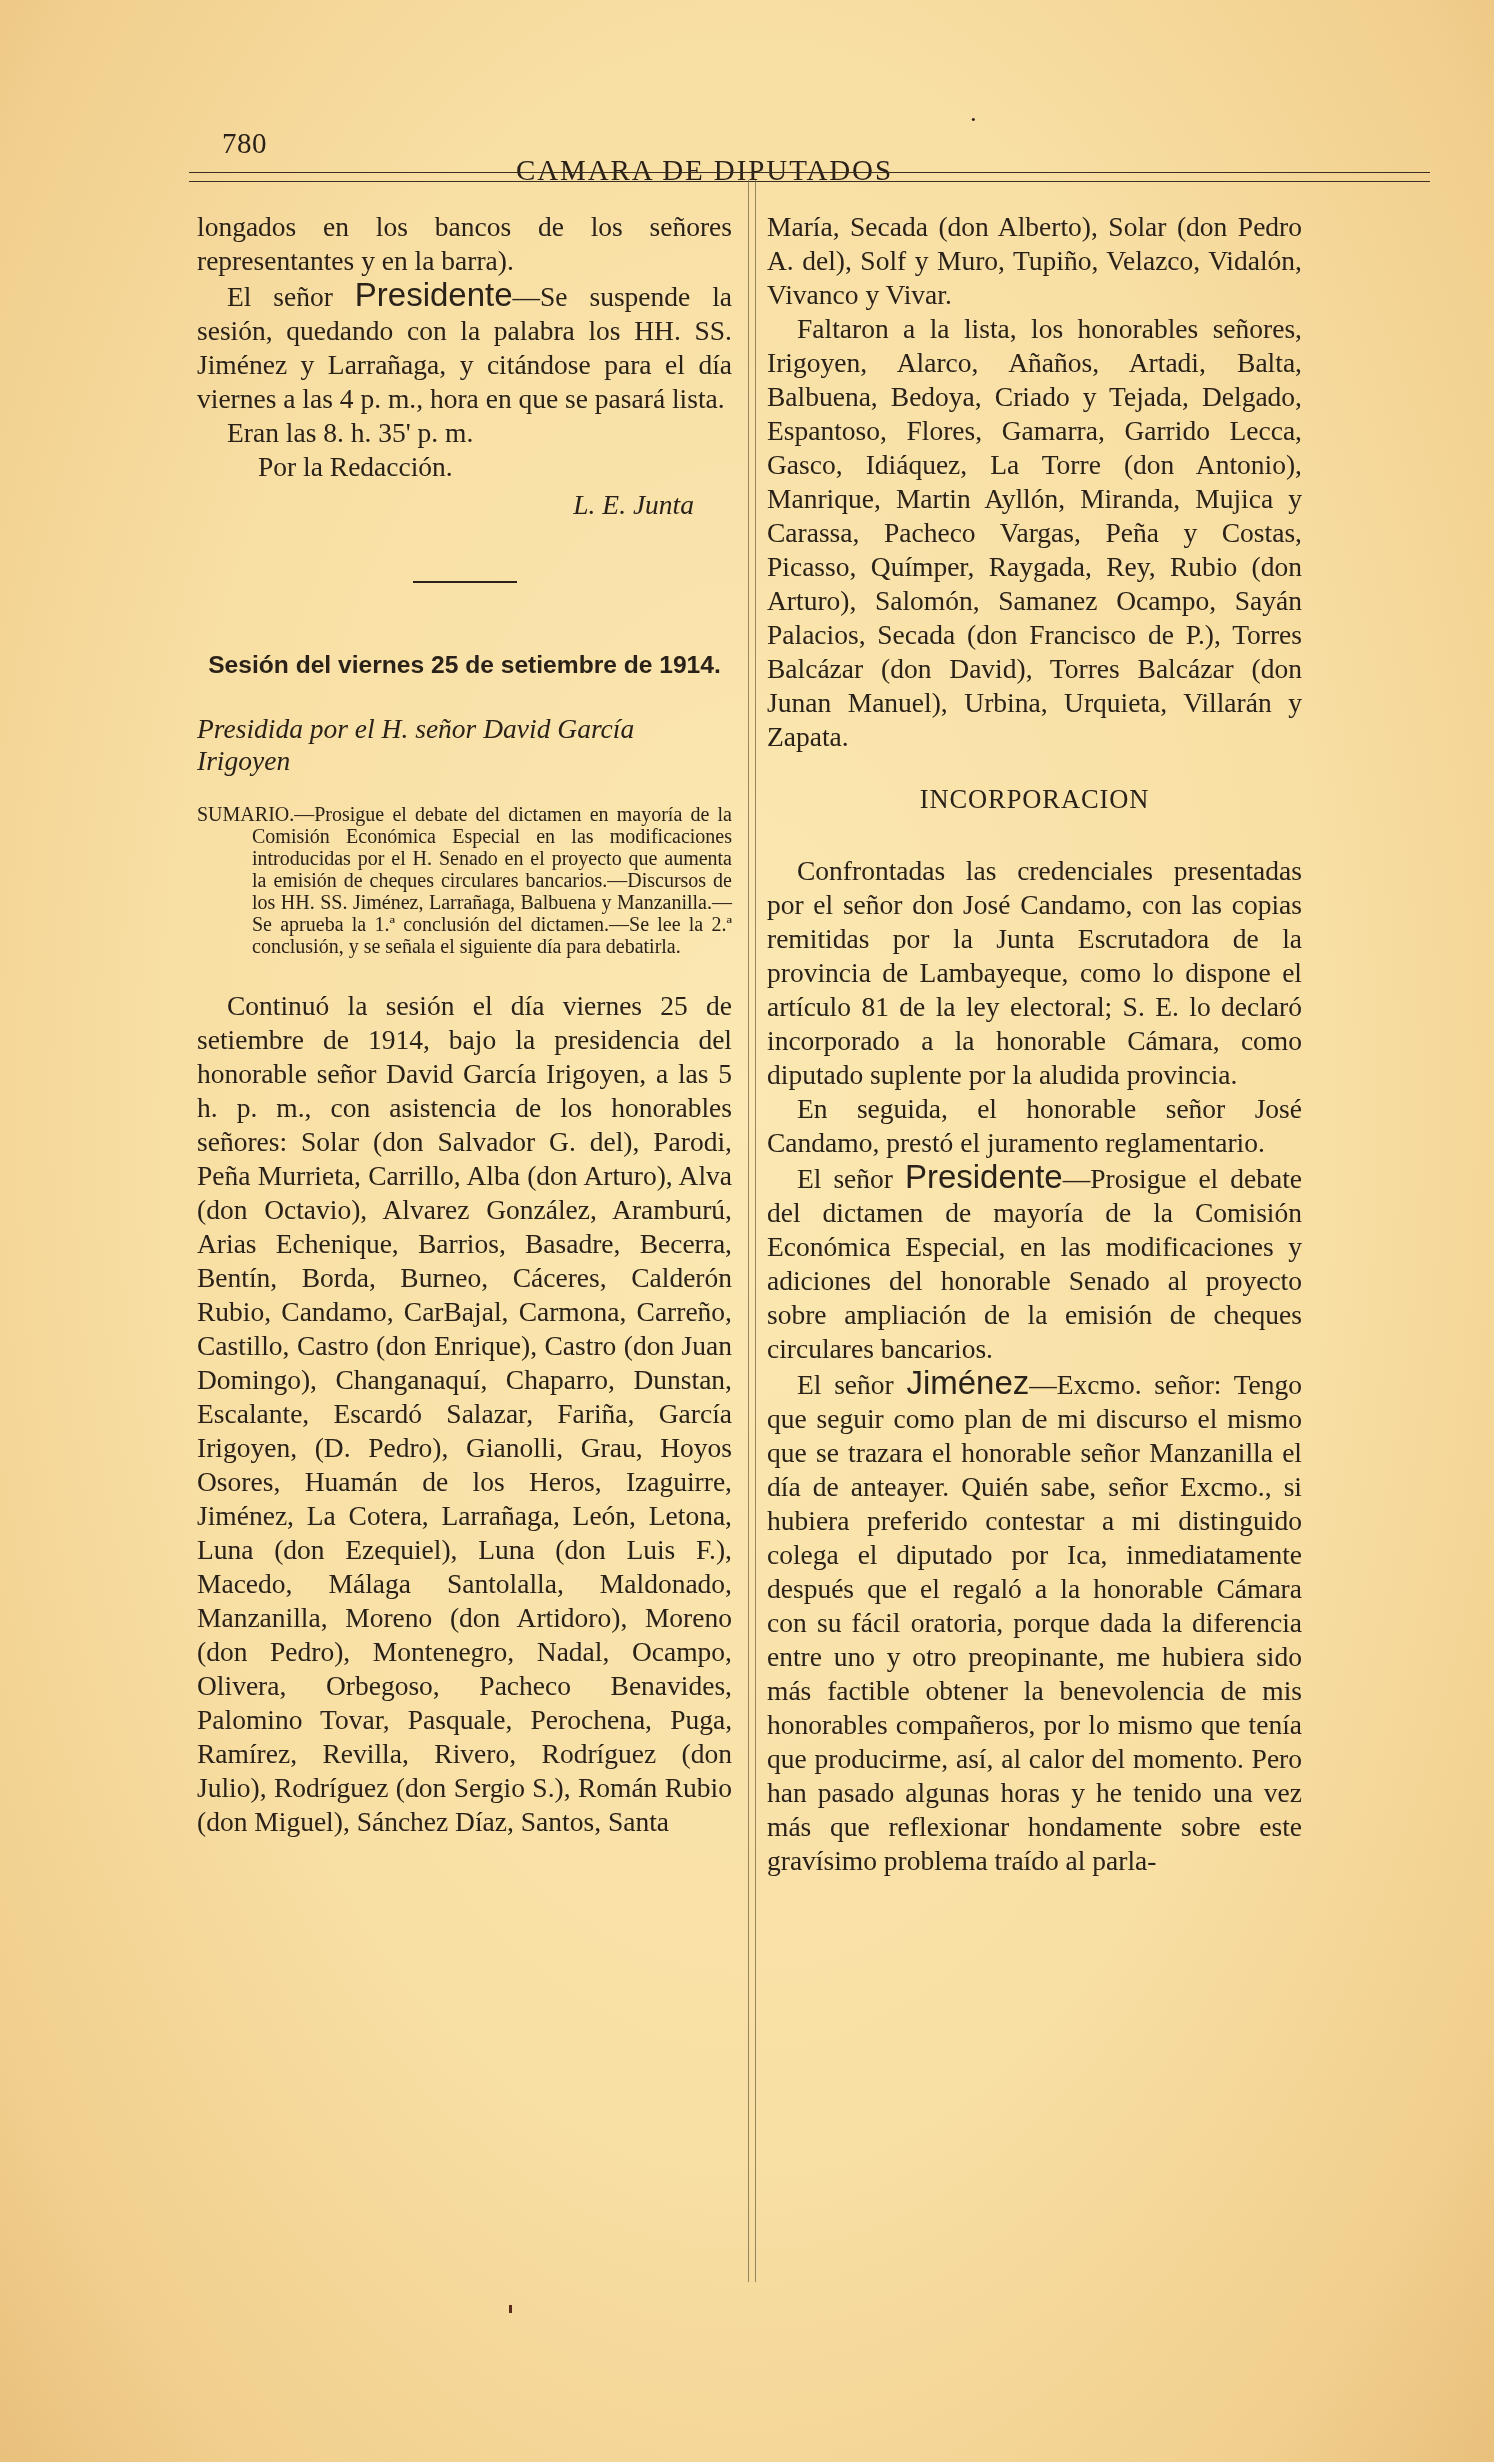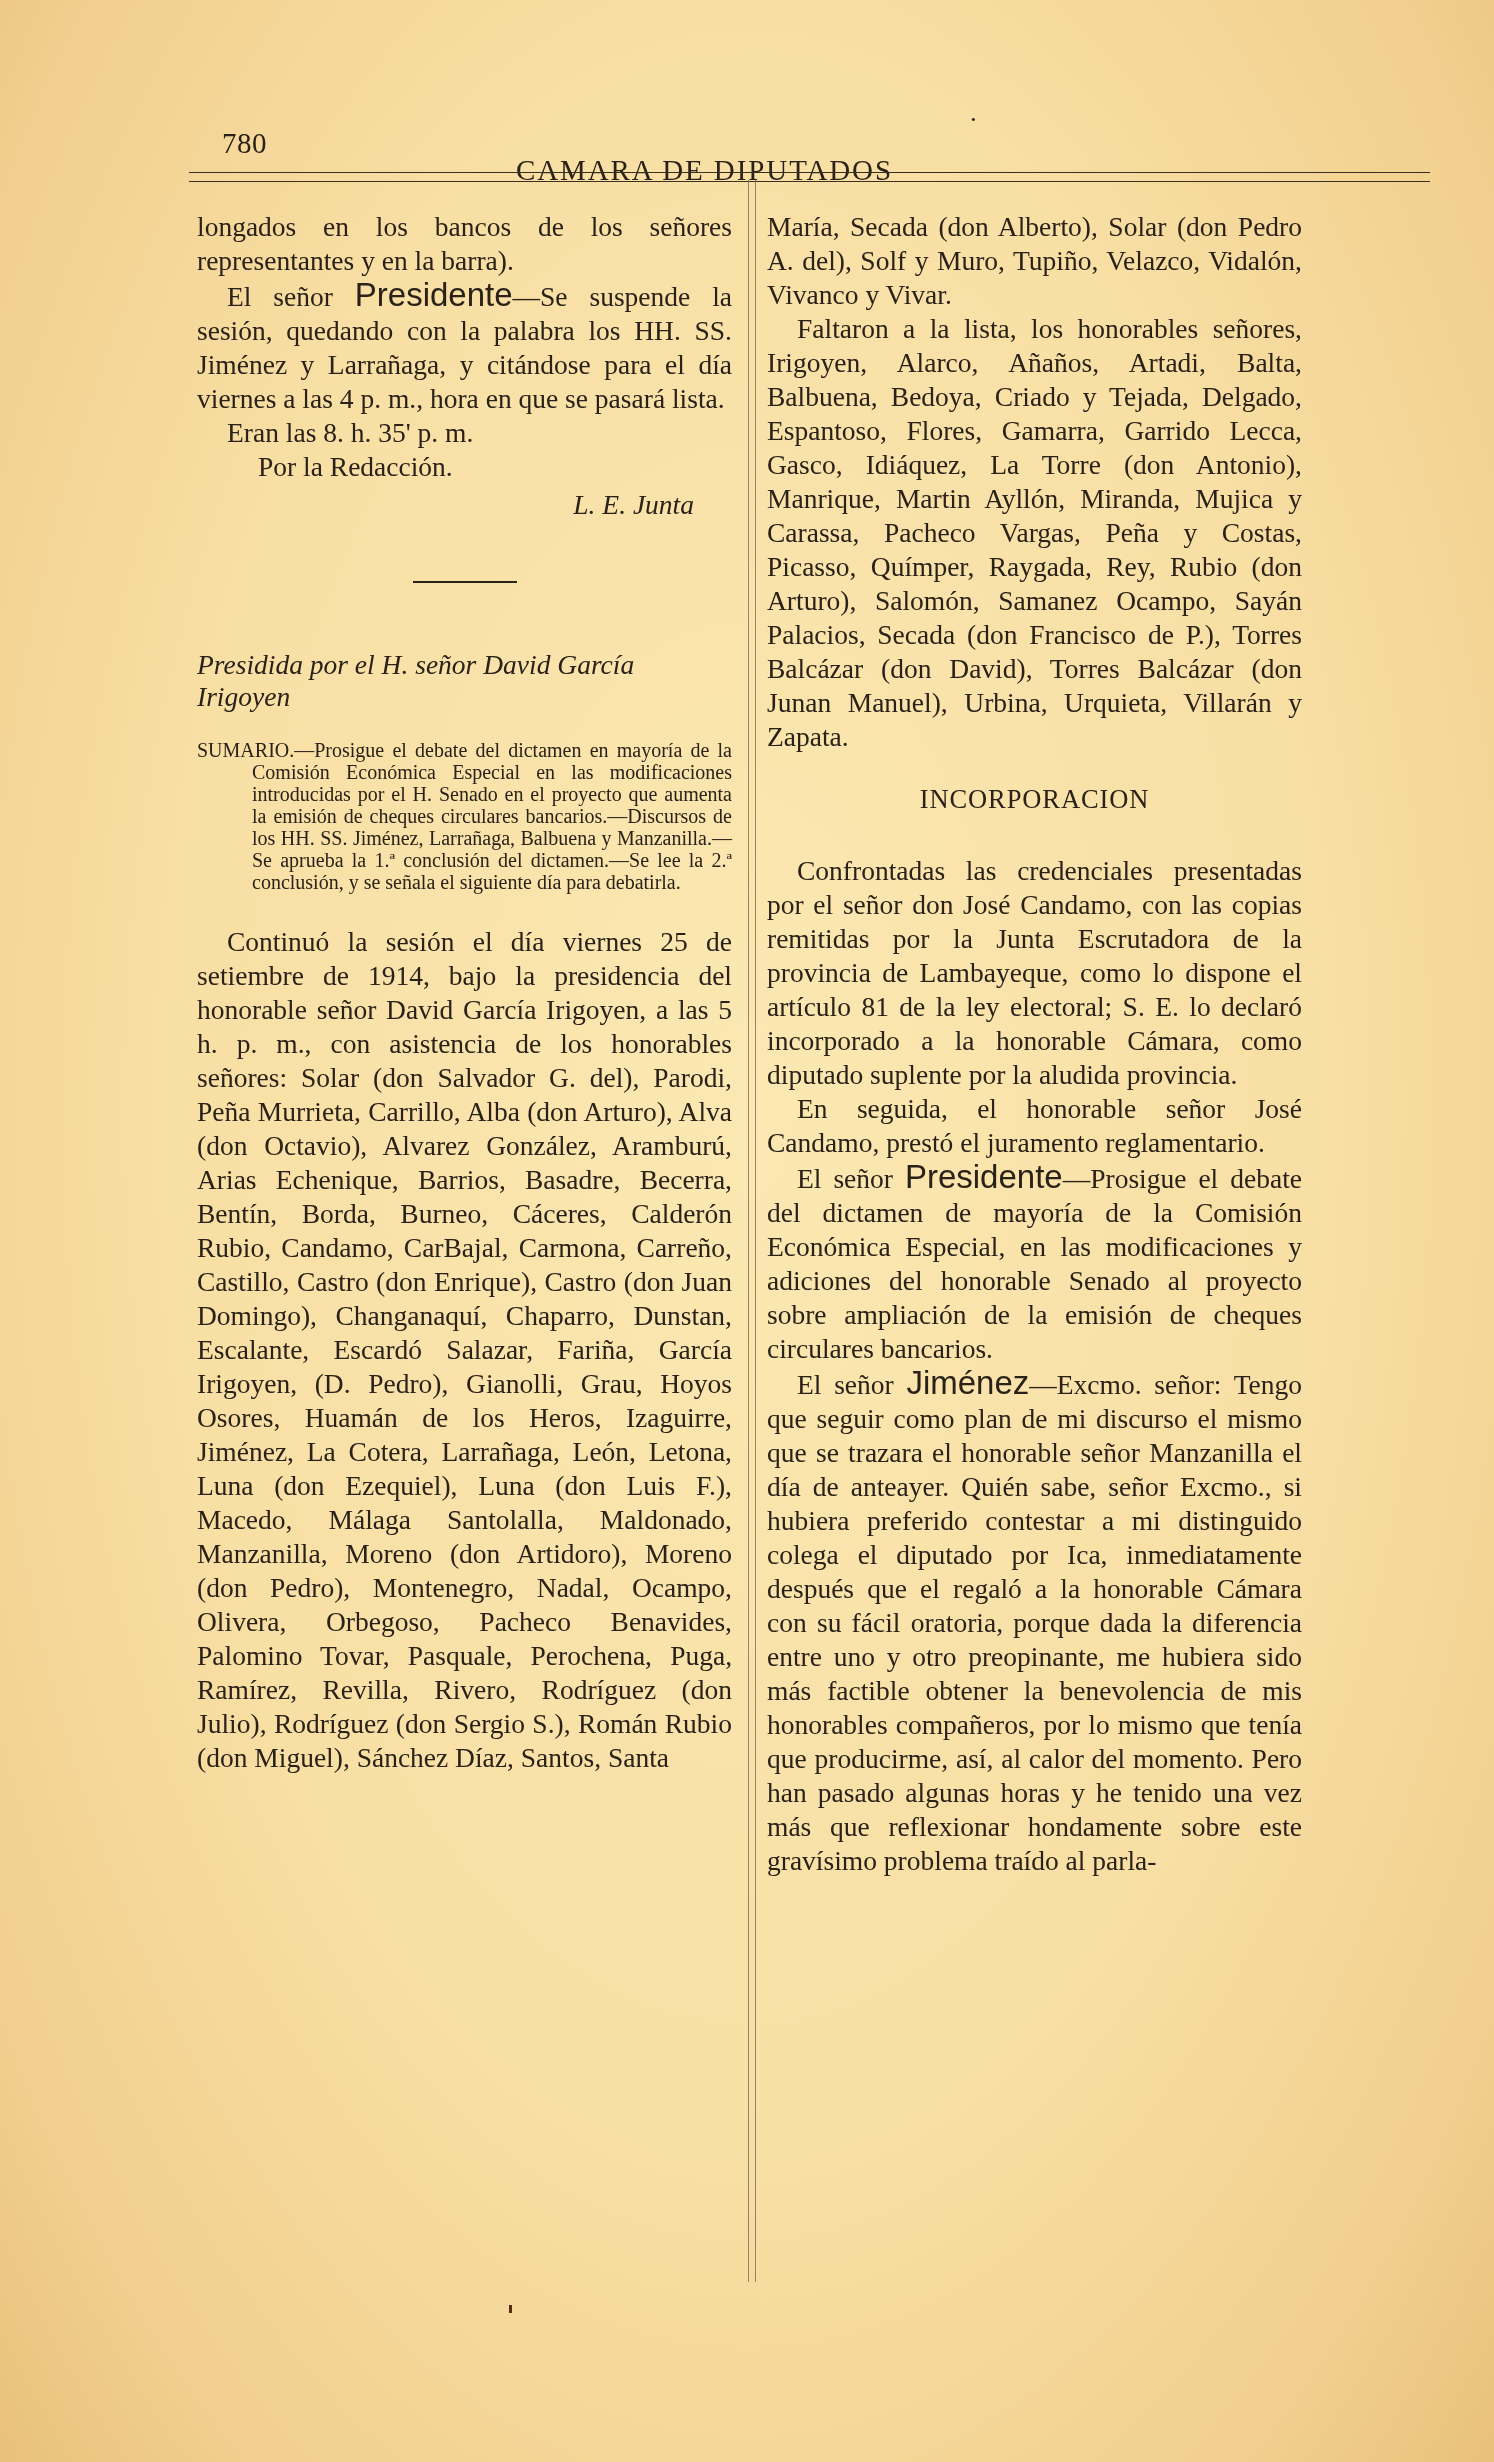--- a/index.html
+++ b/index.html
@@ -69,20 +69,21 @@
 
   <div class="col col-left">
     <p>longados en los bancos de los señores representantes y en la barra).</p>
     <p class="indent"><span>El señor </span><span class="bold">Presidente</span><span>—Se suspende la sesión, quedando con la palabra los HH. SS. Jiménez y Larrañaga, y citándose para el día viernes a las 4 p. m., hora en que se pasará lista.</span></p>
     <p class="indent">Eran las 8. h. 35' p. m.</p>
     <p style="padding-left:61px">Por la Redacción.</p>
     <p class="signature">L. E. Junta</p>
 
     <div class="separator"></div>
 
+    <p class="session-title">Sesión del viernes 25 de setiembre de 1914.</p>
     <p class="presided">Presidida por el H. señor David García Irigoyen</p>
 
     <p class="summary"><span>SUMARIO.</span><span>—Prosigue el debate del dictamen en mayoría de la Comisión Económica Especial en las modificaciones introducidas por el H. Senado en el proyecto que aumenta la emisión de cheques circulares bancarios.—Discursos de los HH. SS. Jiménez, Larrañaga, Balbuena y Manzanilla.—Se aprueba la 1.ª conclusión del dictamen.—Se lee la 2.ª conclusión, y se señala el siguiente día para debatirla.</span></p>
 
     <p class="indent">Continuó la sesión el día viernes 25 de setiembre de 1914, bajo la presidencia del honorable señor David García Irigoyen, a las 5 h. p. m., con asistencia de los honorables señores: Solar (don Salvador G. del), Parodi, Peña Murrieta, Carrillo, Alba (don Arturo), Alva (don Octavio), Alvarez González, Aramburú, Arias Echenique, Barrios, Basadre, Becerra, Bentín, Borda, Burneo, Cáceres, Calderón Rubio, Candamo, CarBajal, Carmona, Carreño, Castillo, Castro (don Enrique), Castro (don Juan Domingo), Changanaquí, Chaparro, Dunstan, Escalante, Escardó Salazar, Fariña, García Irigoyen, (D. Pedro), Gianolli, Grau, Hoyos Osores, Huamán de los Heros, Izaguirre, Jiménez, La Cotera, Larrañaga, León, Letona, Luna (don Ezequiel), Luna (don Luis F.), Macedo, Málaga Santolalla, Maldonado, Manzanilla, Moreno (don Artidoro), Moreno (don Pedro), Montenegro, Nadal, Ocampo, Olivera, Orbegoso, Pacheco Benavides, Palomino Tovar, Pasquale, Perochena, Puga, Ramírez, Revilla, Rivero, Rodríguez (don Julio), Rodríguez (don Sergio S.), Román Rubio (don Miguel), Sánchez Díaz, Santos, Santa</p>
   </div>
 
   <div class="col col-right">
     <p>María, Secada (don Alberto), Solar (don Pedro A. del), Solf y Muro, Tupiño, Velazco, Vidalón, Vivanco y Vivar.</p>
     <p class="indent">Faltaron a la lista, los honorables señores, Irigoyen, Alarco, Añaños, Artadi, Balta, Balbuena, Bedoya, Criado y Tejada, Delgado, Espantoso, Flores, Gamarra, Garrido Lecca, Gasco, Idiáquez, La Torre (don Antonio), Manrique, Martin Ayllón, Miranda, Mujica y Carassa, Pacheco Vargas, Peña y Costas, Picasso, Químper, Raygada, Rey, Rubio (don Arturo), Salomón, Samanez Ocampo, Sayán Palacios, Secada (don Francisco de P.), Torres Balcázar (don David), Torres Balcázar (don Junan Manuel), Urbina, Urquieta, Villarán y Zapata.</p>

